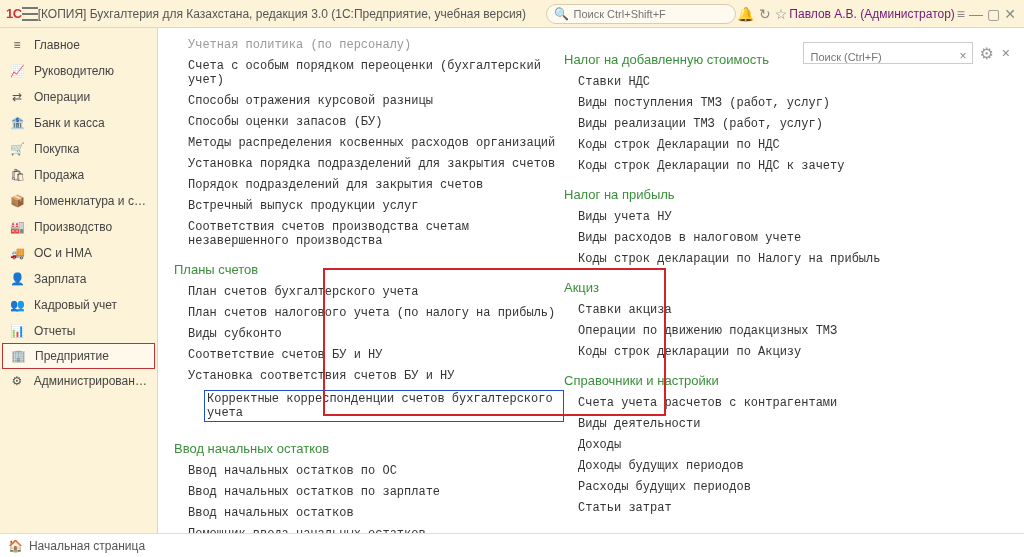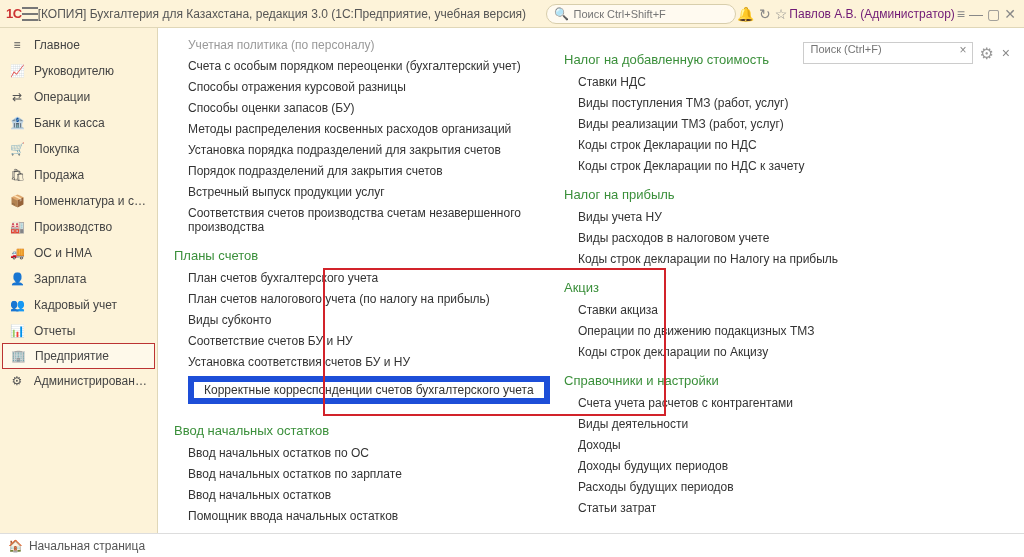--- a/index.html
+++ b/index.html
@@ -82,21 +82,21 @@
     padding: 10px 0 0 0;
     overflow: hidden;
   }
   .content-tools {
     position: absolute;
     top: 14px; right: 12px;
     display: flex; align-items: center; gap: 6px;
   }
   .content-search {
     border: 1px solid #ccc;
-    display: flex; align-items: flex-start;
+    display: flex; align-items: flex-end;
     width: 170px;
     height: 22px;
     padding: 0 6px;
   }
   .content-search input { border: none; outline: none; font-size: 11px; width: 100%; color: #333; }
   .content-search .x { color: #888; cursor: pointer; padding-left: 4px; }
   .gear { color: #999; font-size: 16px; cursor: pointer; }
   .close-x { color: #888; font-size: 14px; cursor: pointer; padding: 0 2px;}
   .columns {
     display: flex;
@@ -110,29 +110,30 @@
     font-weight: normal;
     margin: 14px 0 8px 0;
   }
   .link {
     display: block;
     color: #333;
     font-size: 12px;
     margin: 0 0 7px 14px;
     line-height: 14px;
     cursor: pointer;
+    font-family: Liberation Mono, monospace;
   }
   .link.top-cut { color: #999; }
   .redbox {
     position: absolute;
     border: 2px solid #d2232a;
     pointer-events: none;
   }
   .redbox1 { left: 165px; top: 240px; width: 343px; height: 148px; }
-  .link.boxed { border: 6px solid #1d4ed8; padding: 1px 10px; display: inline-block; margin-left: 14px; margin-bottom: 5px;}
+  .link.boxed { border: 1px solid #1d4ed8; padding: 1px 2px; display: inline-block; margin-left: 30px; margin-bottom: 5px;}
   
   .footer {
     height: 24px;
     background: #fff;
     border-top: 1px solid #ddd;
     display: flex; align-items: center;
     padding-left: 8px;
     gap: 6px;
     color: #555;
     font-size: 12px;

